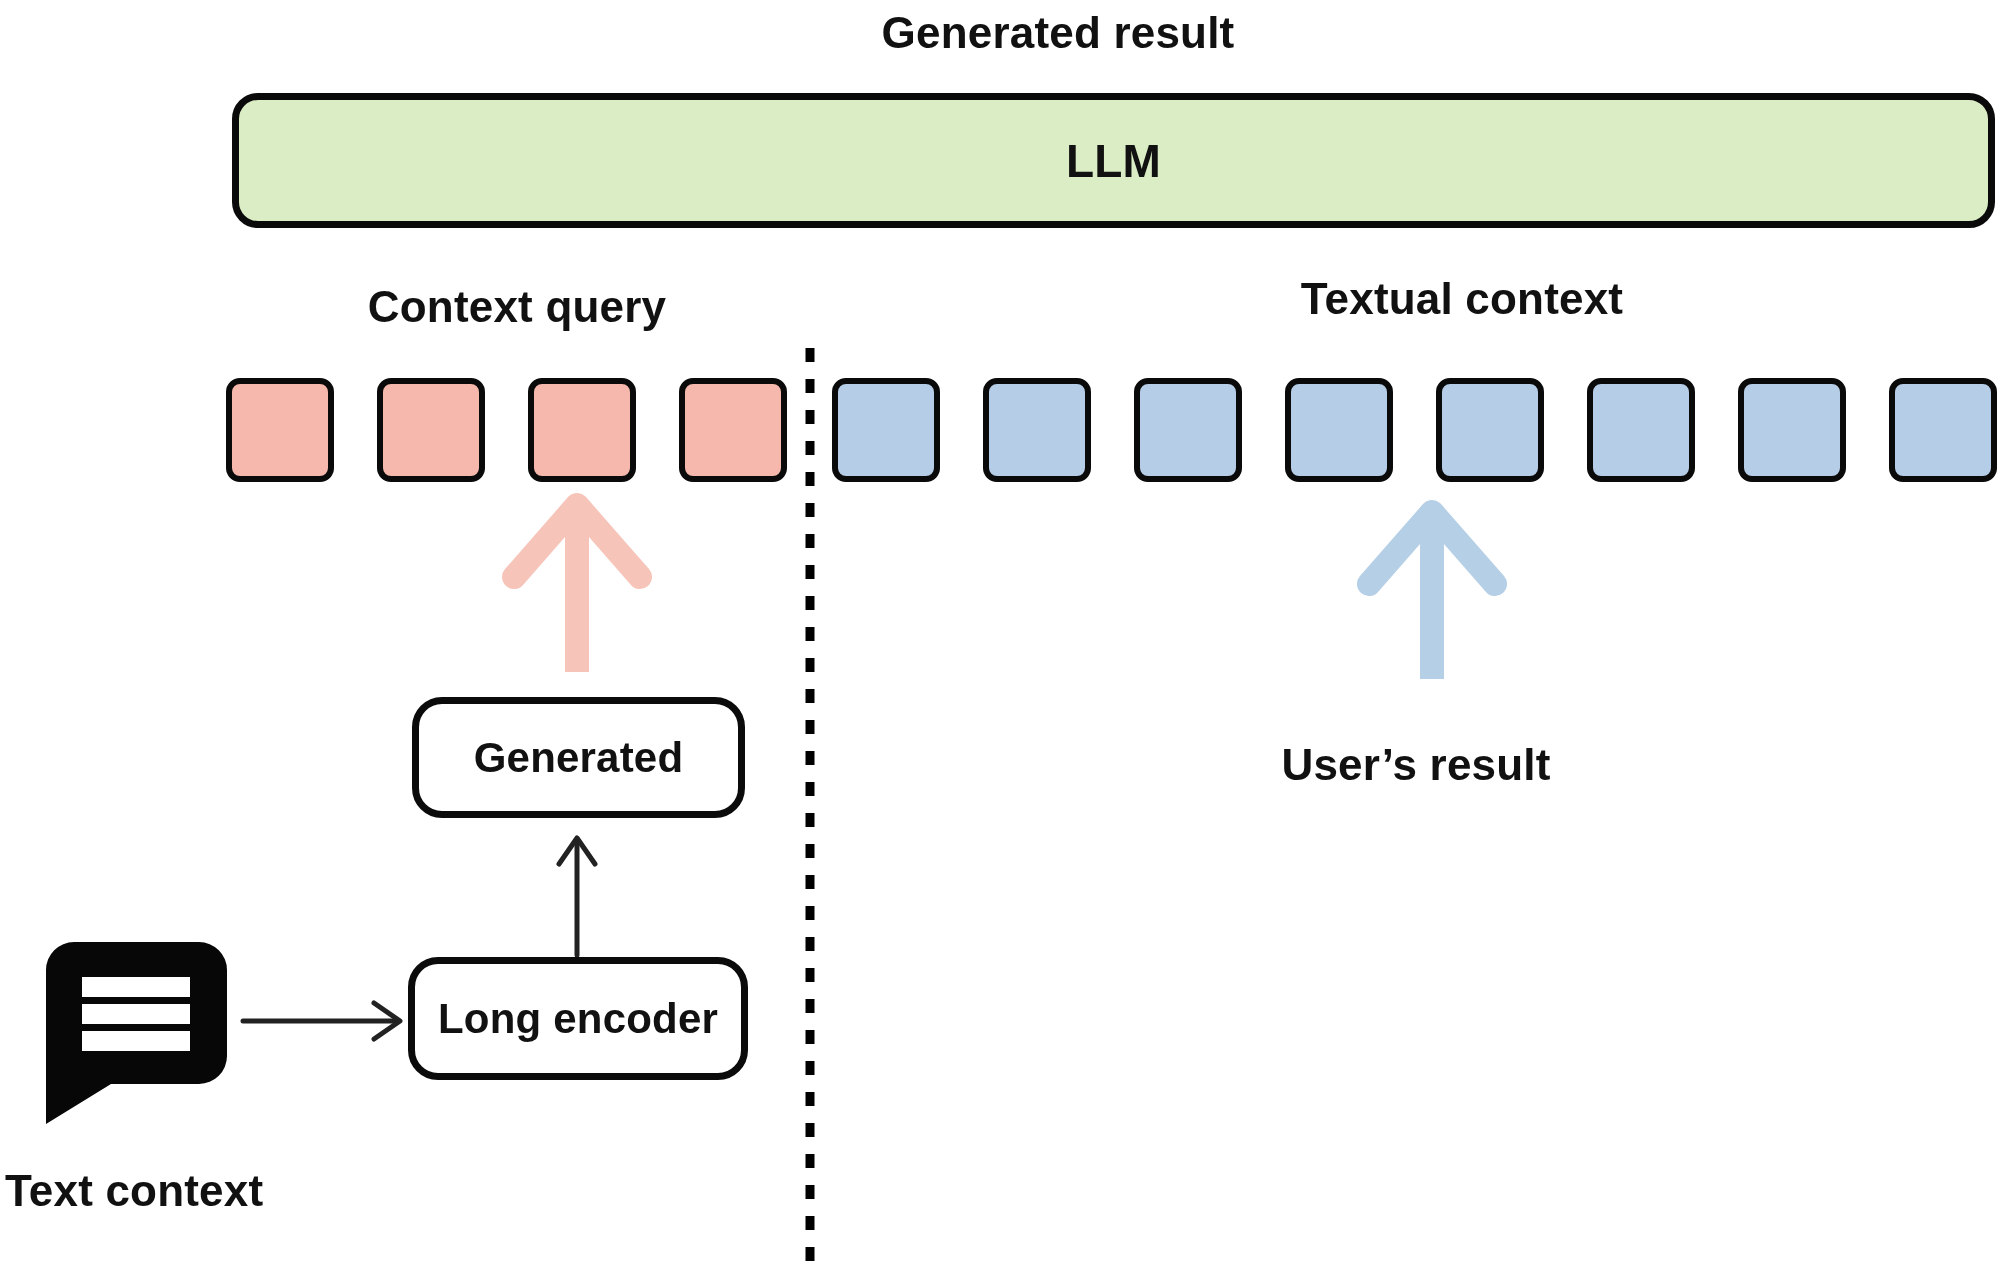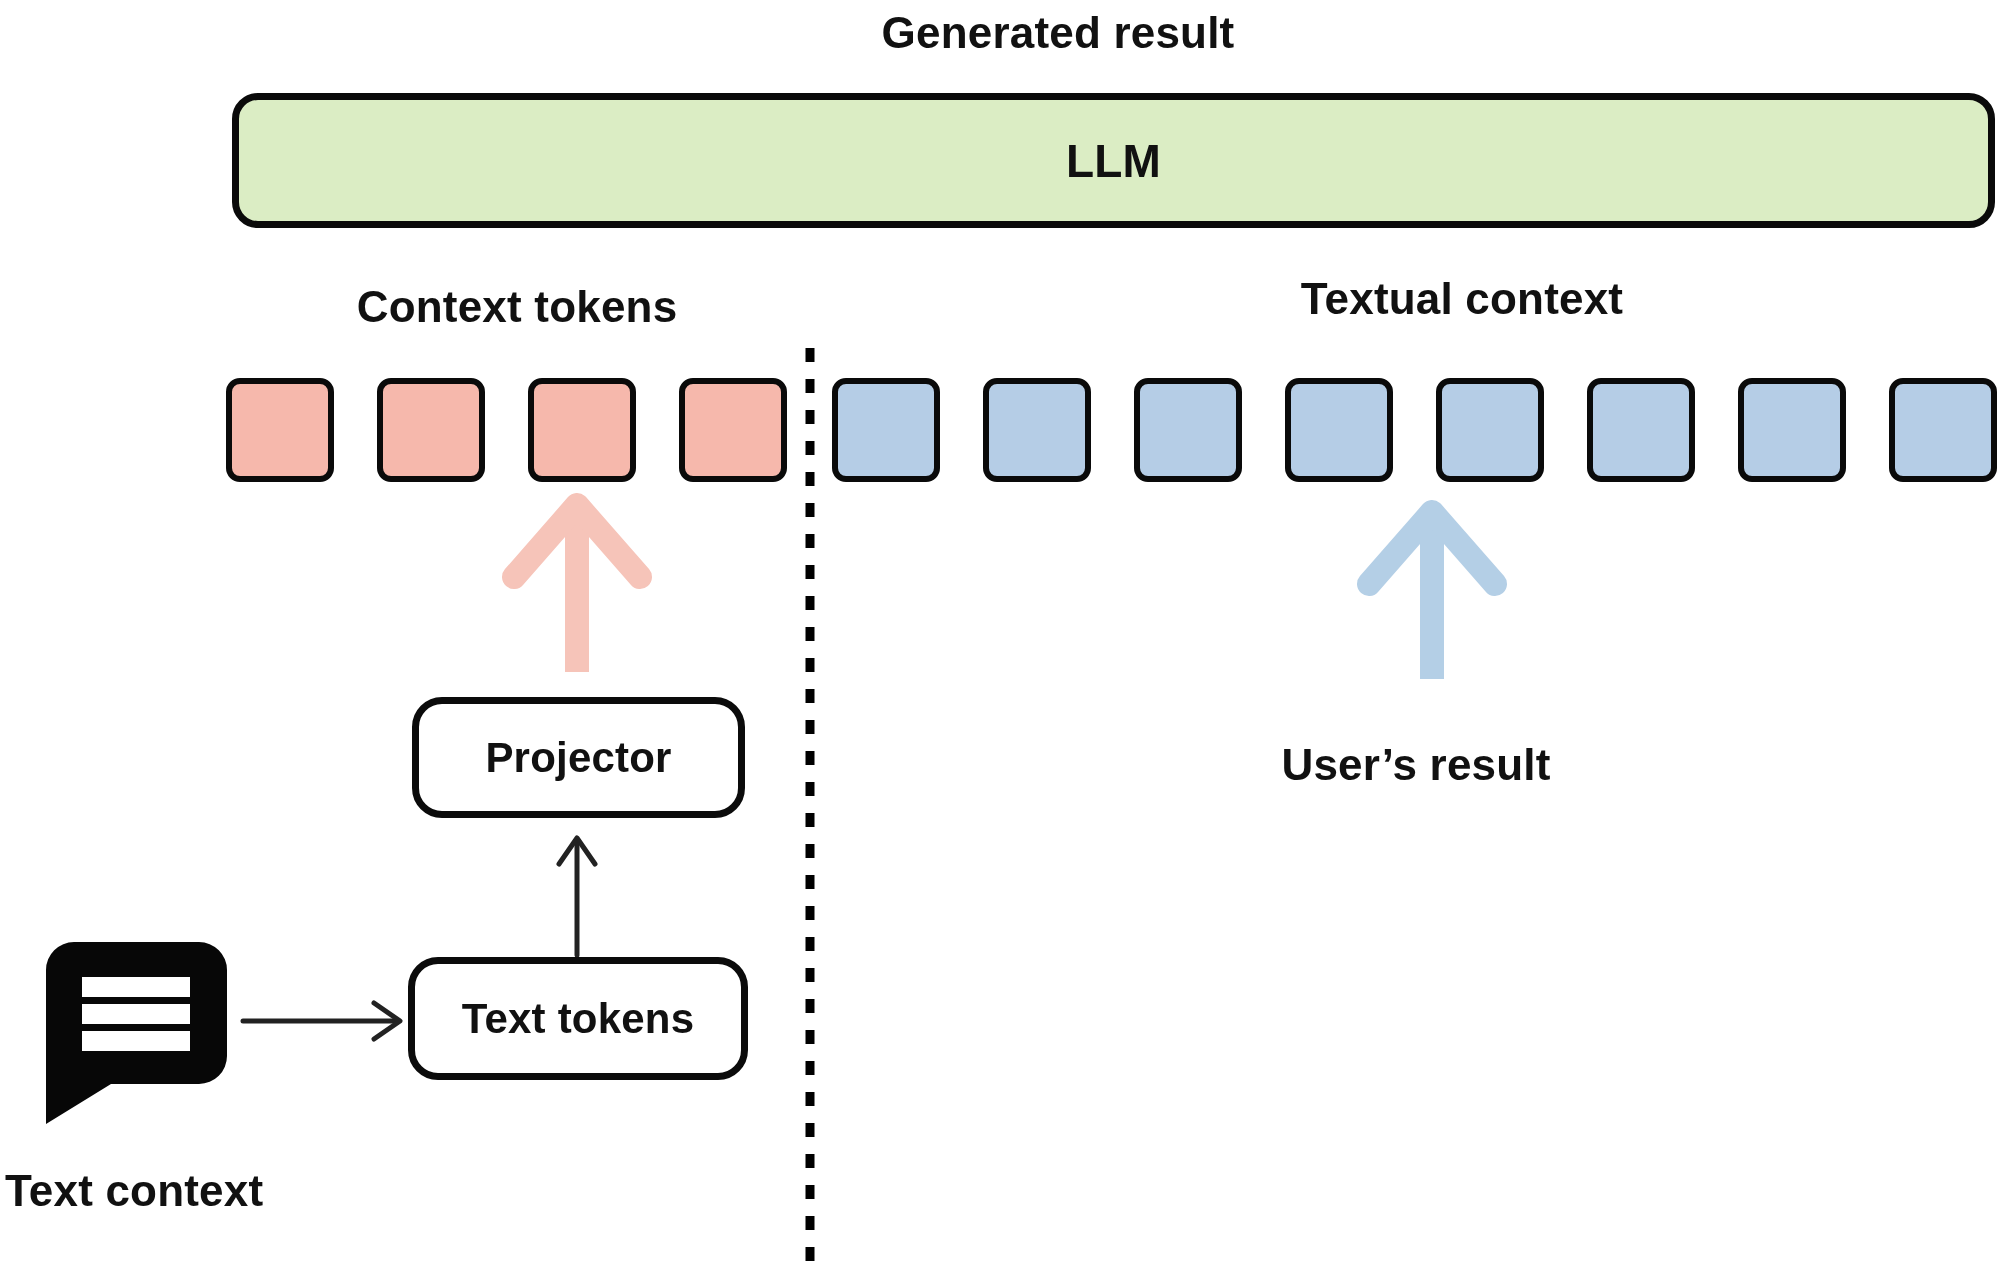--- a/index.html
+++ b/index.html
@@ -54,21 +54,21 @@
 </style>
 </head>
 <body style="--green-fill: #DBEDC4; --pink-token: #F6B8AC; --blue-token: #B5CDE6; --pink-arrow: #F6C4B9; --blue-arrow: #B4CFE6;">
 
 <div class="abs label centered" style="left:858px;top:8px;width:400px;">Generated result</div>
 
 <div class="abs llm-box">
   <span class="label">LLM</span>
 </div>
 
-<div class="abs label centered" style="left:317px;top:282px;width:400px;">Context tokens</div>
+<div class="abs label centered" style="left:317px;top:282px;width:400px;">Context query</div>
 <div class="abs label centered" style="left:1262px;top:274px;width:400px;">Textual context</div>
 
 <div id="context-row" class="abs token-row">
     <div class="token"></div>
     <div class="token"></div>
     <div class="token"></div>
     <div class="token"></div>
   </div>
 <div id="textual-row" class="abs token-row">
     <div class="token"></div>
@@ -107,20 +107,20 @@
 
   <g>
     <path class="icon-fill" d="M74,942 h125 a28,28 0 0 1 28,28 v86 a28,28 0 0 1 -28,28 h-88 l-65,40 v-154 a28,28 0 0 1 28,-28 z"></path>
     <rect class="icon-line" x="82" y="977" width="108" height="20"></rect>
     <rect class="icon-line" x="82" y="1004" width="108" height="20"></rect>
     <rect class="icon-line" x="82" y="1031" width="108" height="20"></rect>
   </g>
 </svg>
 
 <div id="projector-box" class="abs node">
-  <span class="label">Projector</span>
+  <span class="label">Generated</span>
 </div>
 <div id="text-encoder-box" class="abs node">
-  <span class="label">Text tokens</span>
+  <span class="label">Long encoder</span>
 </div>
 
 <div class="abs label centered" style="left:1216px;top:740px;width:400px;">User’s result</div>
 <div class="abs label" style="left:5px;top:1166px;">Text context</div>
 
 </body></html>

